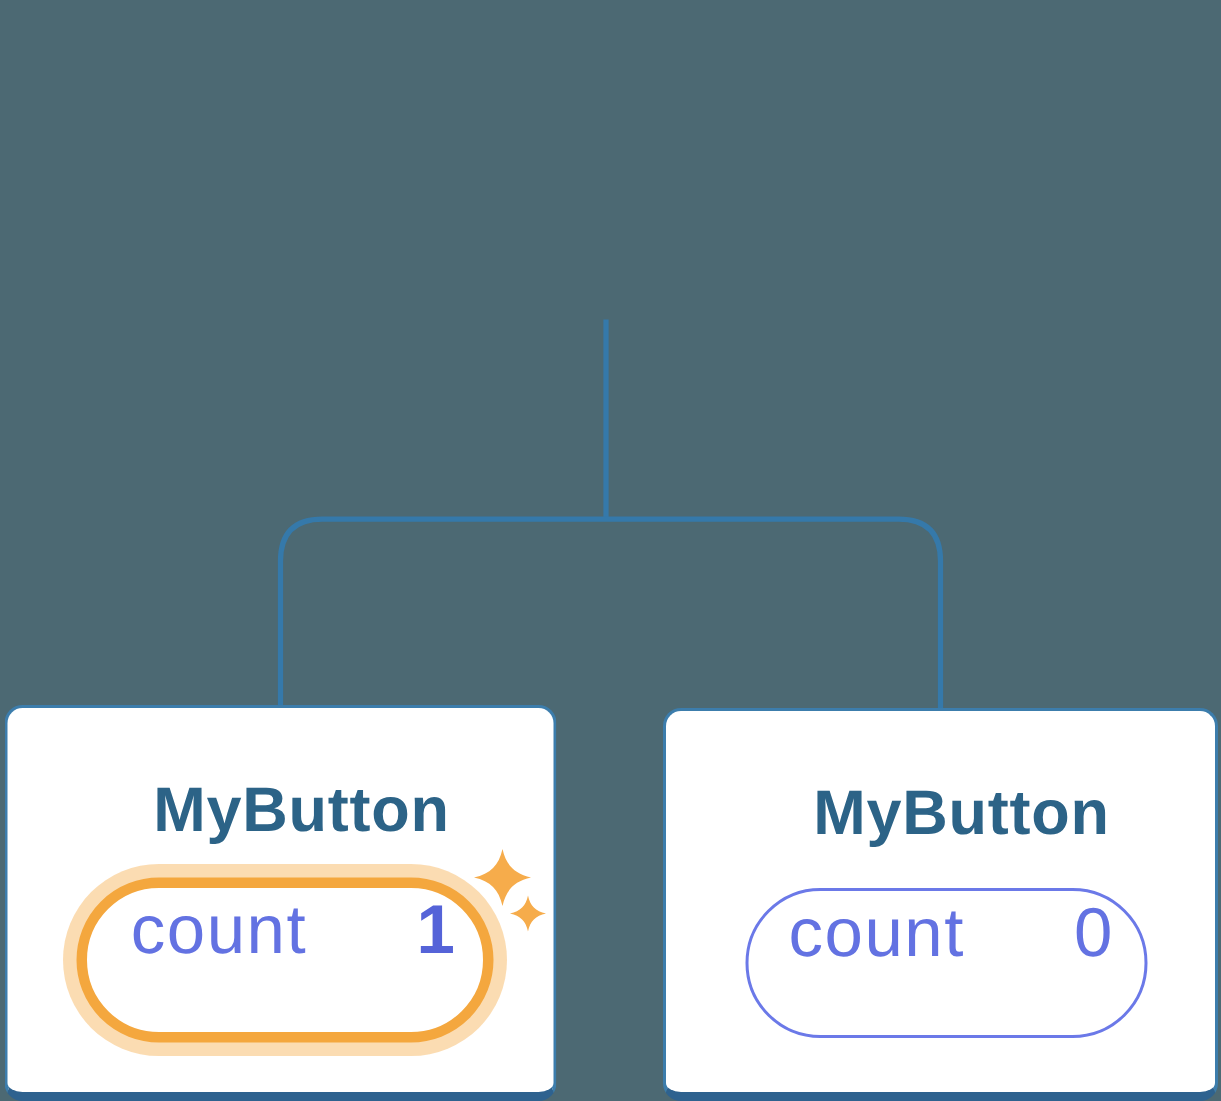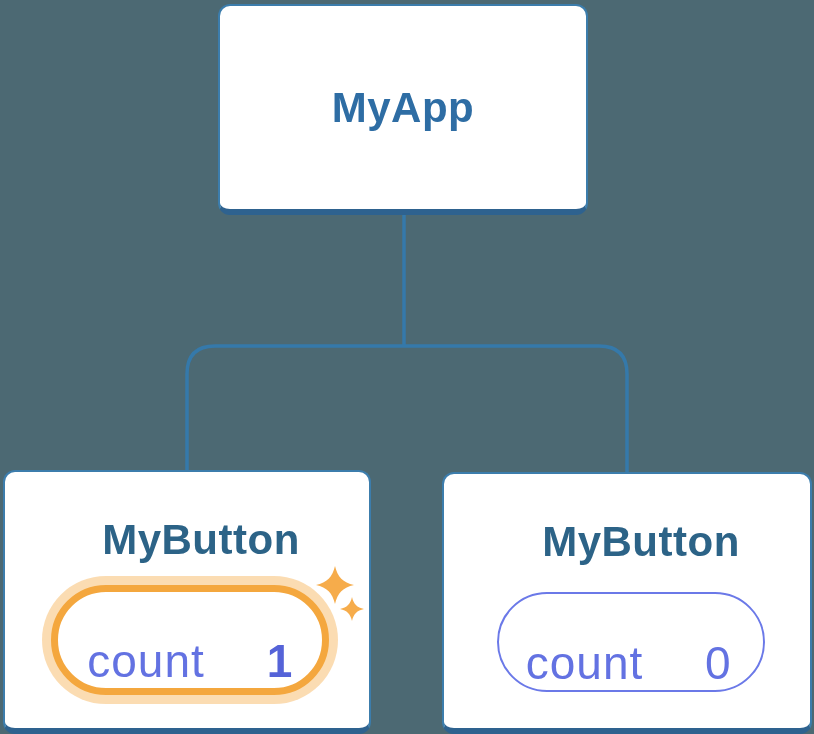--- a/index.html
+++ b/index.html
@@ -23,21 +23,21 @@
   .node-title {
     color:#2E6DA4; font-size:42px; font-weight:bold; letter-spacing:0.5px;
   }
   .child-title {
     position:absolute; left:0; top:46px; width:100%; height:44px; line-height:44px;
     text-align:center; color:#2C6387; font-size:42px; font-weight:bold; letter-spacing:0.5px;margin-left:14px;
   }
 
   .pill {
     position:absolute; background:#ffffff; box-sizing:border-box;
-    display:flex; align-items:flex-end; overflow:hidden;
+    display:flex; align-items:flex-start; overflow:hidden;gap:11px;
   }
   .pill-highlight {
     left:46px; top:113px; width:278px; height:110px;
     border:7px solid #F4A73E; border-radius:60px;
     box-shadow:0 0 0 9px rgba(244,167,62,0.40);
   }
   .pill-plain {
     left:53px; top:118px; width:268px; height:100px;
     border:2.5px solid #6B79E8; border-radius:50px;
   }
@@ -60,23 +60,20 @@
 </head>
 <body>
 
 <div class="stage">
 
   <svg class="connector-svg" viewBox="0 0 814 734" fill="none">
     <path d="M404 213 L404 346" stroke="#3579AA" stroke-width="3.5"></path>
     <path d="M187 471 L187 374 Q187 346 215 346 L599 346 Q627 346 627 374 L627 472" stroke="#3579AA" stroke-width="3.5"></path>
   </svg>
 
-  <div class="node node-root">
-    <span class="node-title">MyApp</span>
-  </div>
 
   <div class="node node-child-left">
     <div class="child-title">MyButton</div>
 
     <div class="pill pill-highlight">
       <div class="pill-key">count</div>
       <div class="pill-divider-orange"></div>
       <div class="pill-value bold">1</div>
     </div>
 

